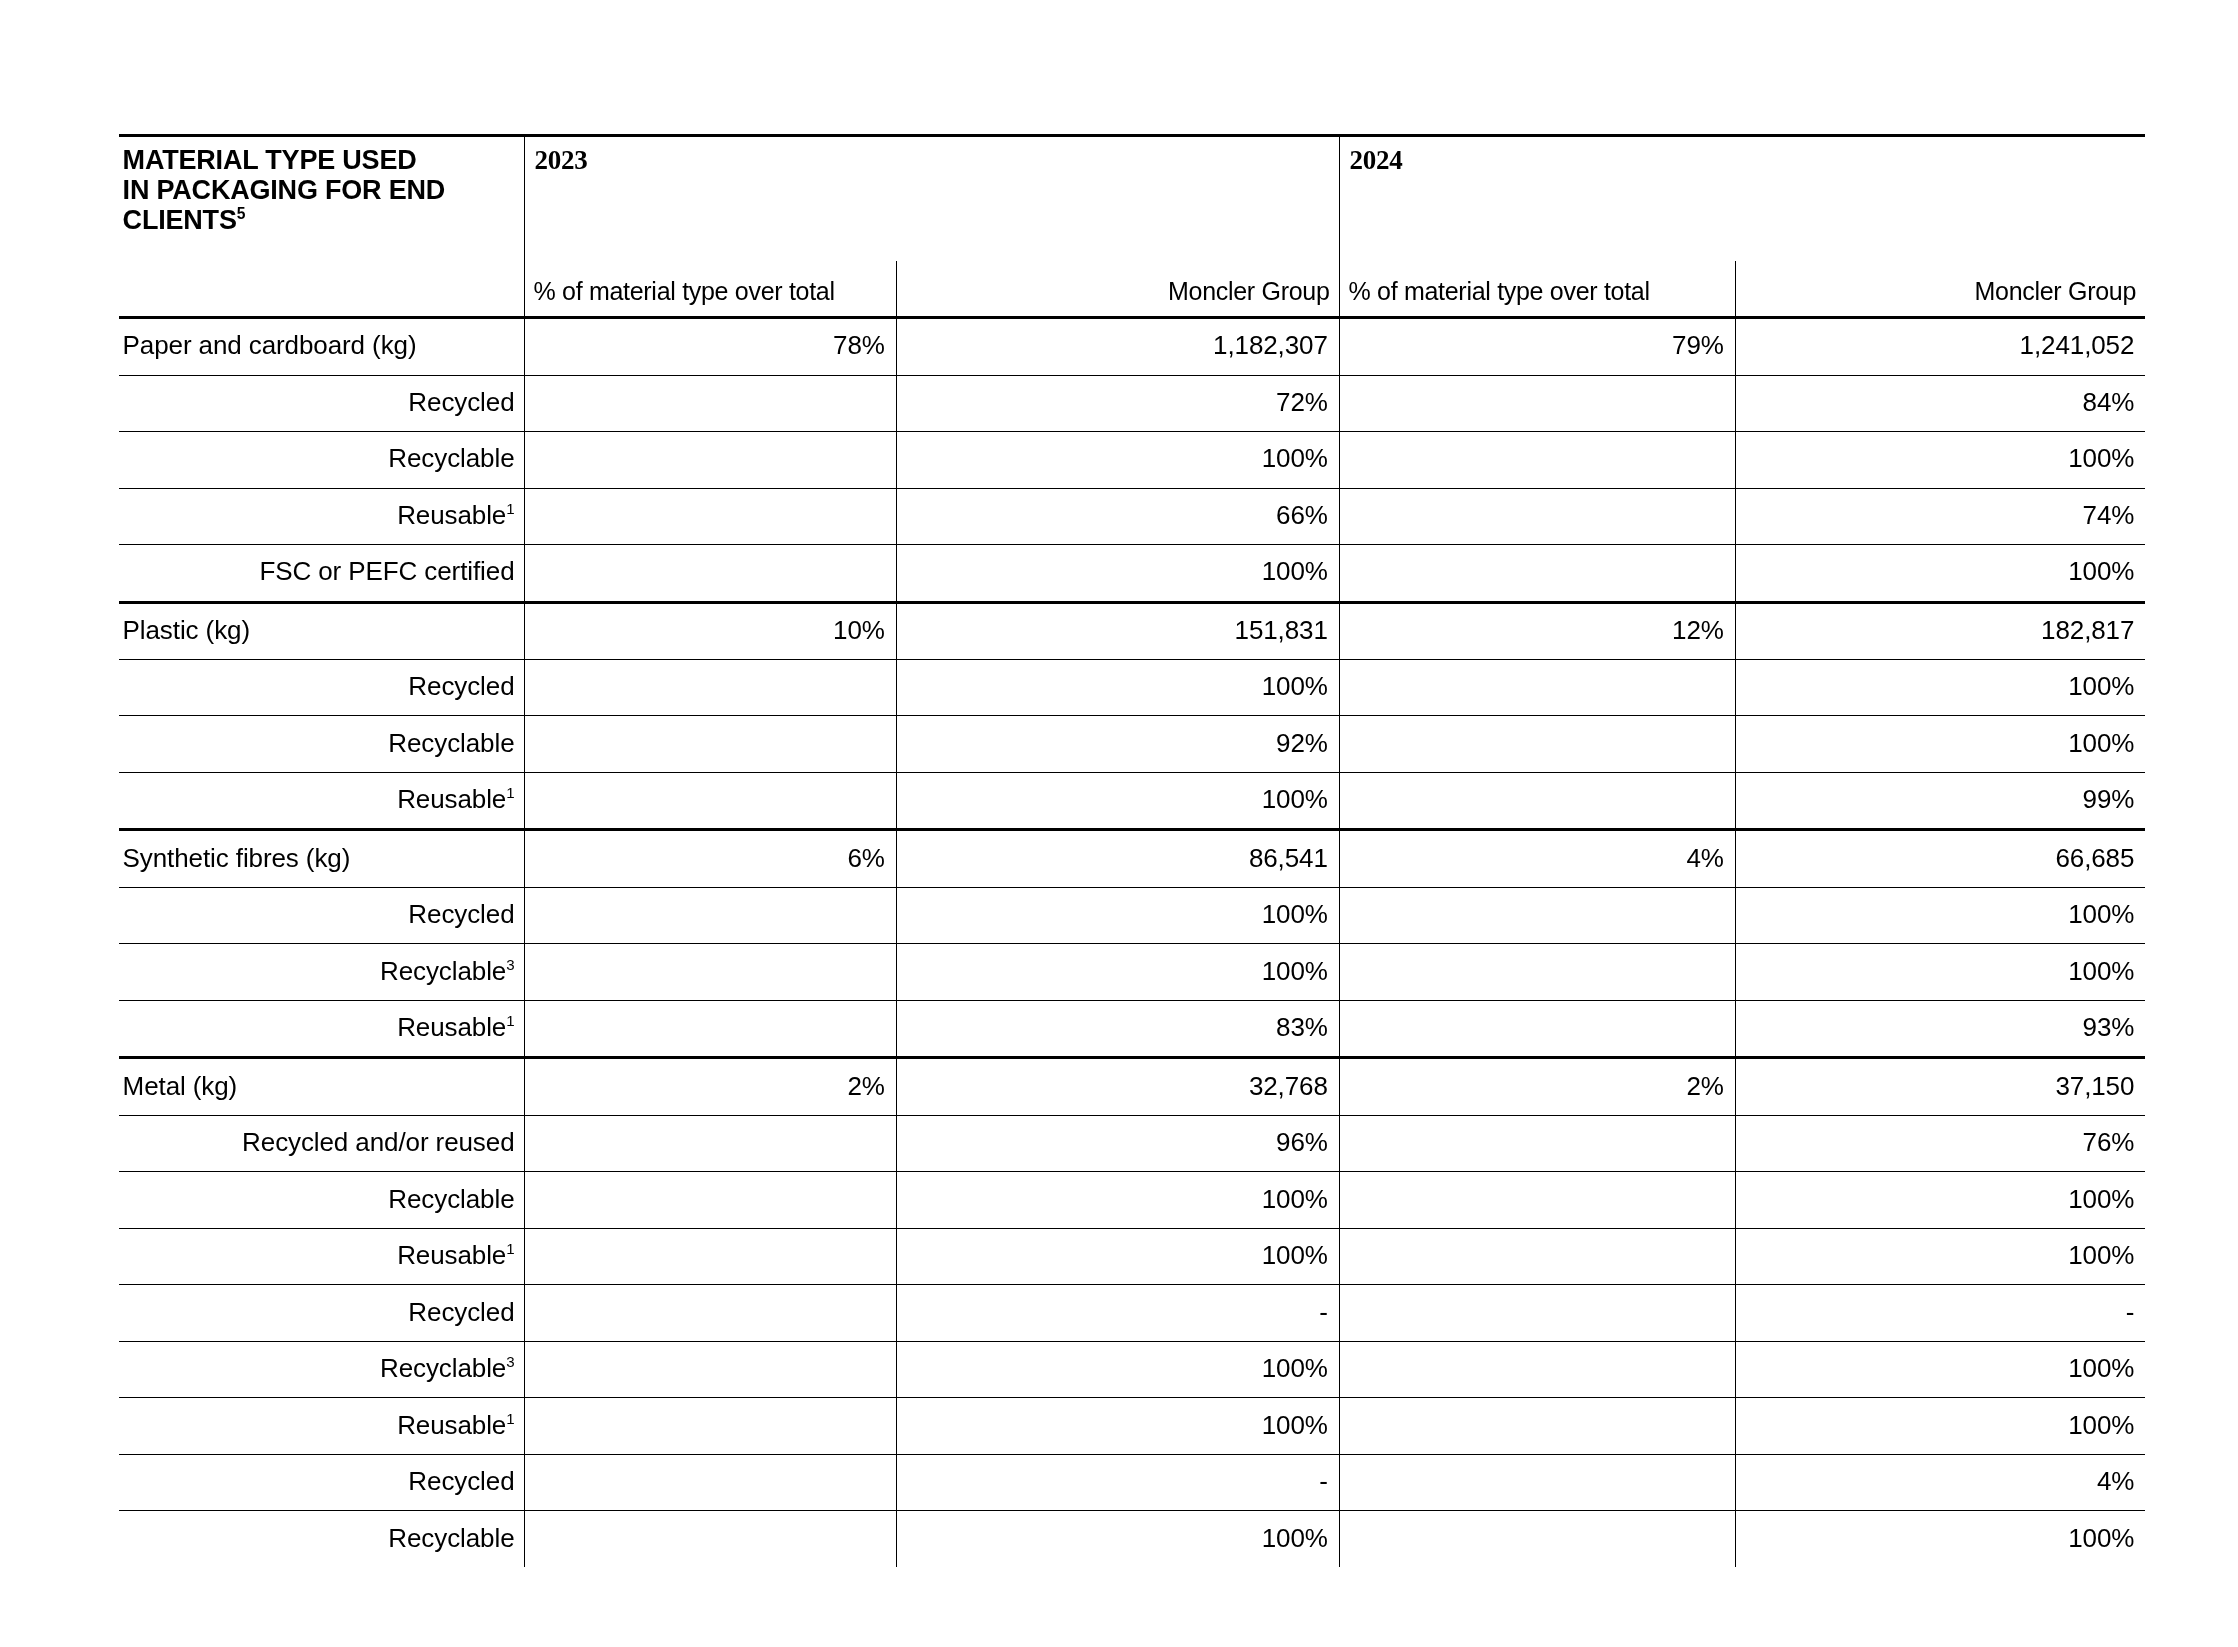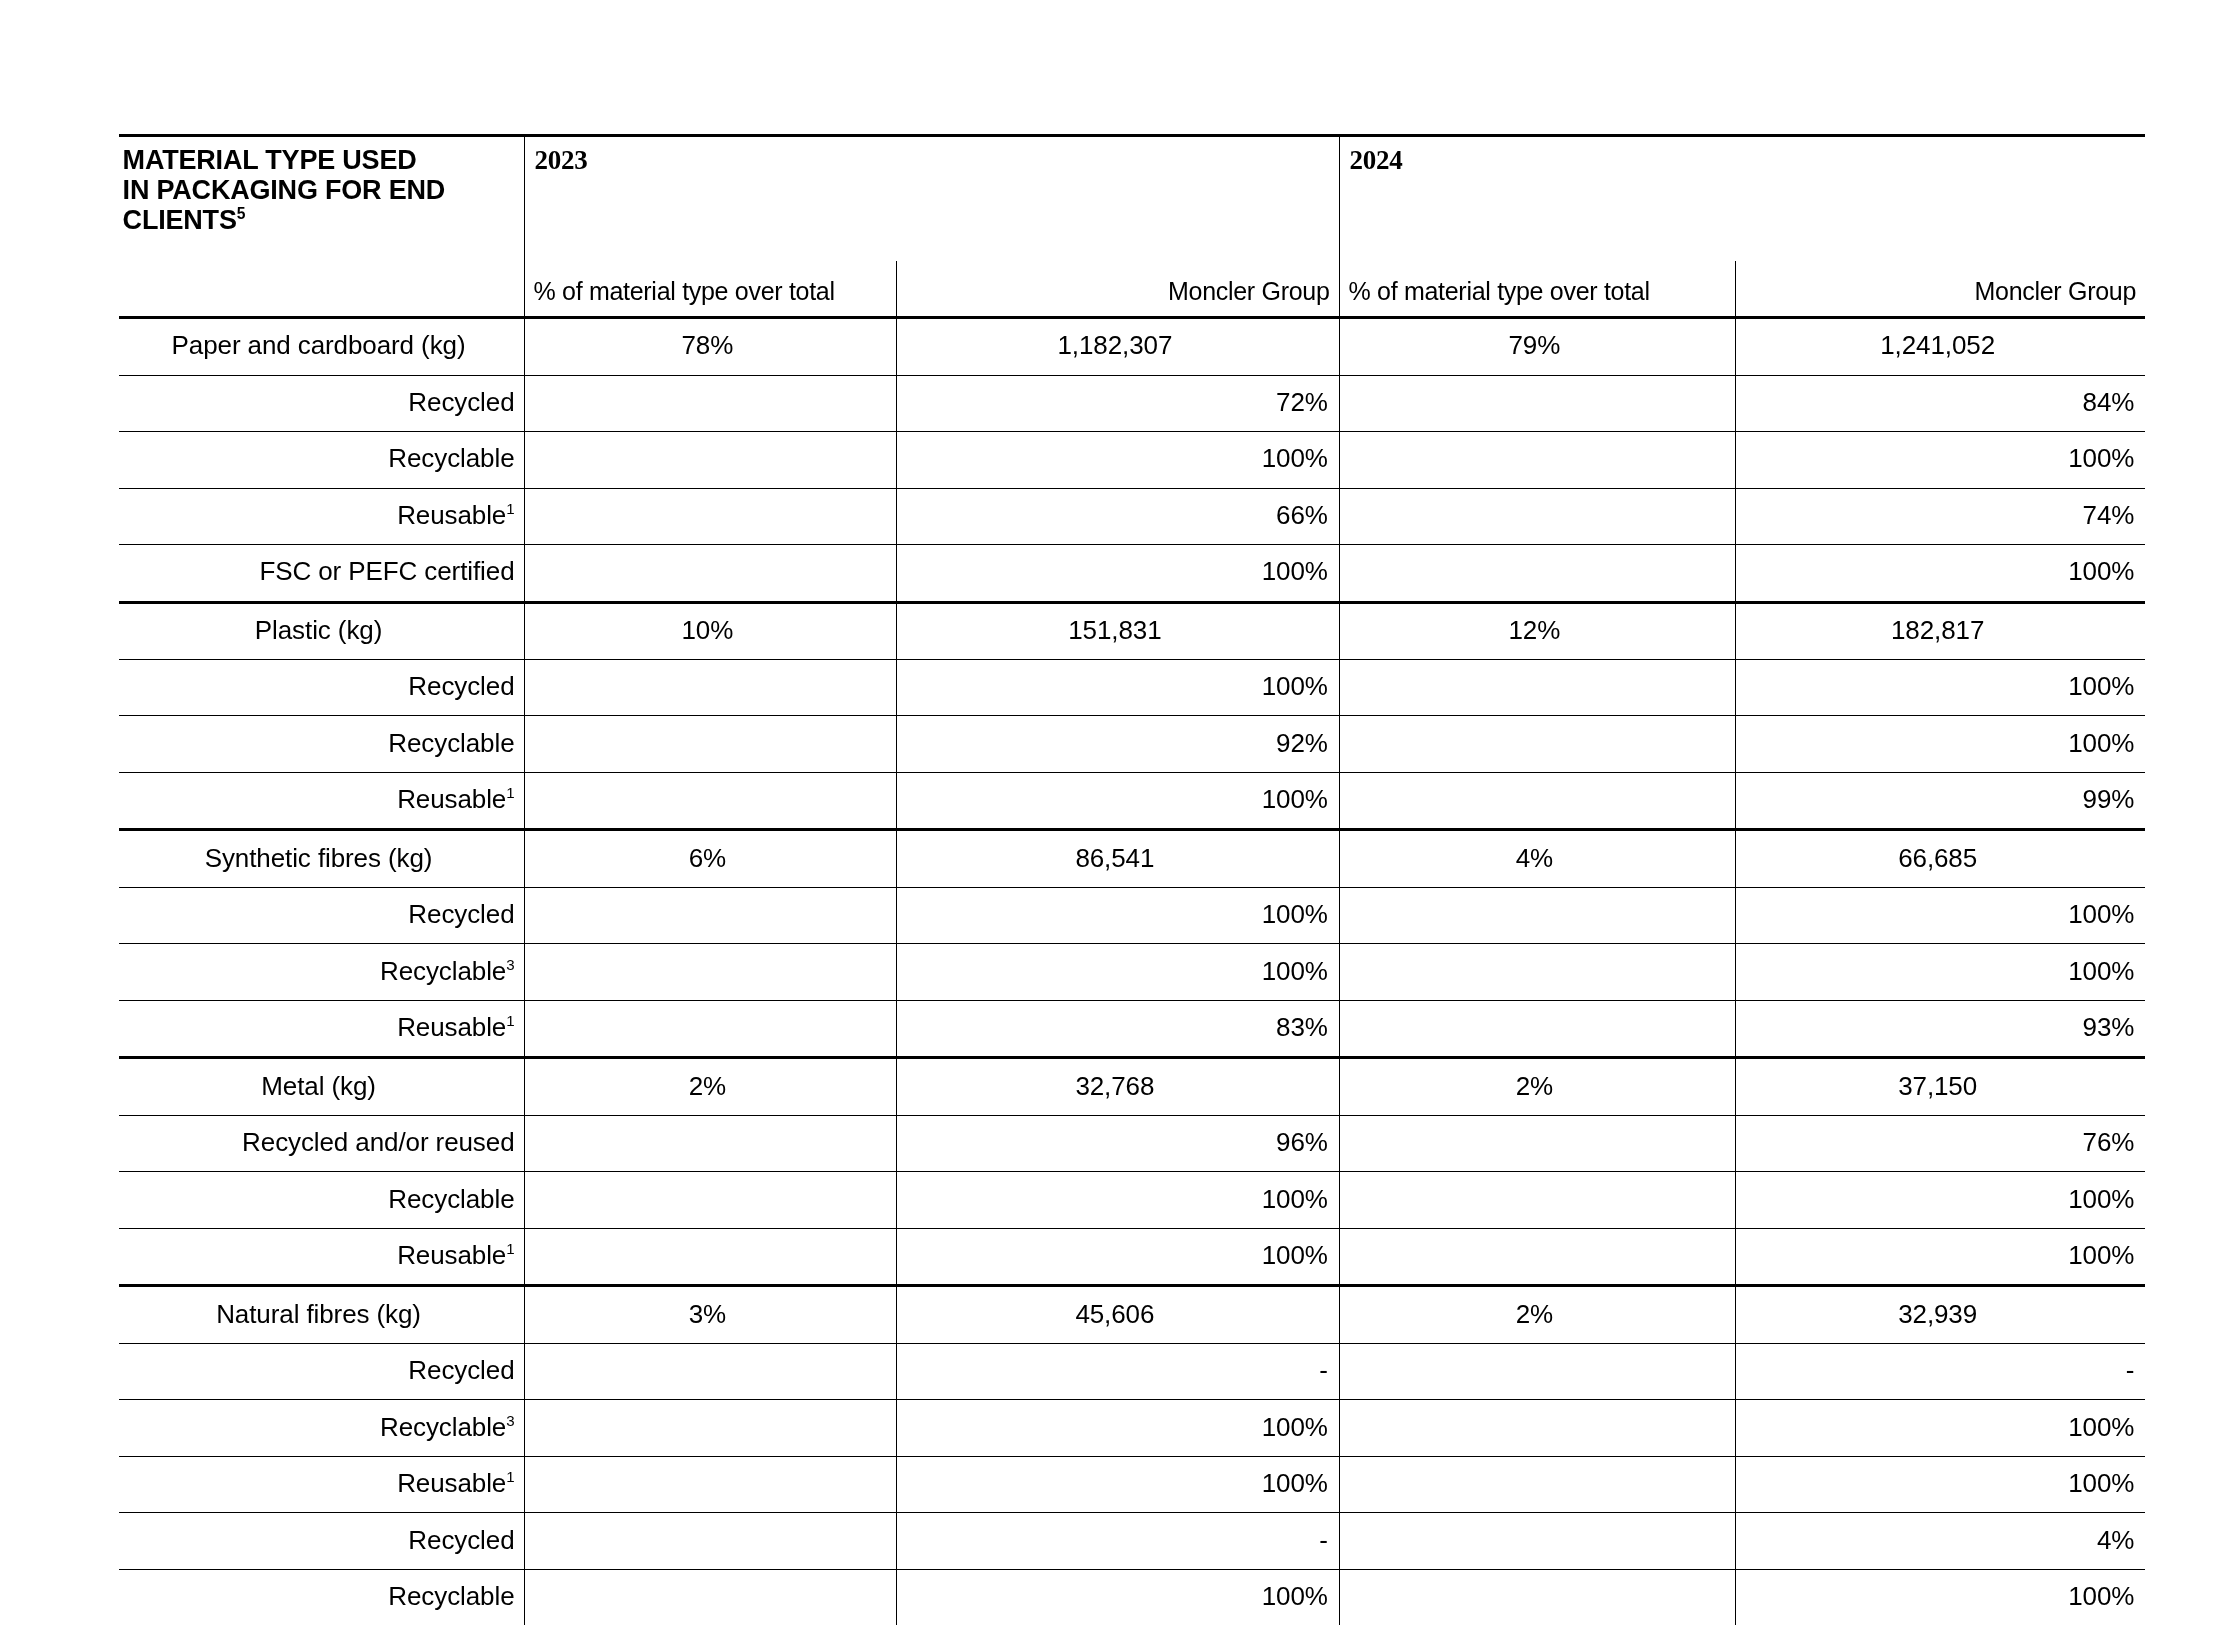--- a/index.html
+++ b/index.html
@@ -42,21 +42,20 @@
   col.c-grp23   { width: 443px;  }
   col.c-pct24   { width: 396px;  }
   col.c-grp24   { width: 410px;  }
 
   
   .rule-top td {
     border-top: 3.6px solid #000;
   }
   tr.heavy > td {
     border-top: 3.6px solid #000;
-    text-align: center;
   }
   tr.thin > td {
     border-top: 1.8px solid #000;
   }
 
   
   td.vsep-l { border-left: 1.8px solid #000; }
 
   
   .hdr-title {
@@ -268,27 +267,20 @@
             <td class="num vsep-l"></td>
             <td class="num vsep-l">100%</td>
           </tr>
           <tr class="thin">
             <td class="sub">Reusable<sup>1</sup></td>
             <td class="num vsep-l"></td>
             <td class="num vsep-l">100%</td>
             <td class="num vsep-l"></td>
             <td class="num vsep-l">100%</td>
           </tr>
-          <tr class="heavy">
-            <td class="cat">Natural fibres (kg)</td>
-            <td class="num vsep-l">3%</td>
-            <td class="num vsep-l">45,606</td>
-            <td class="num vsep-l">2%</td>
-            <td class="num vsep-l">32,939</td>
-          </tr>
           <tr class="thin">
             <td class="sub">Recycled</td>
             <td class="num vsep-l"></td>
             <td class="num vsep-l">-</td>
             <td class="num vsep-l"></td>
             <td class="num vsep-l">-</td>
           </tr>
           <tr class="thin">
             <td class="sub">Recyclable<sup>3</sup></td>
             <td class="num vsep-l"></td>

